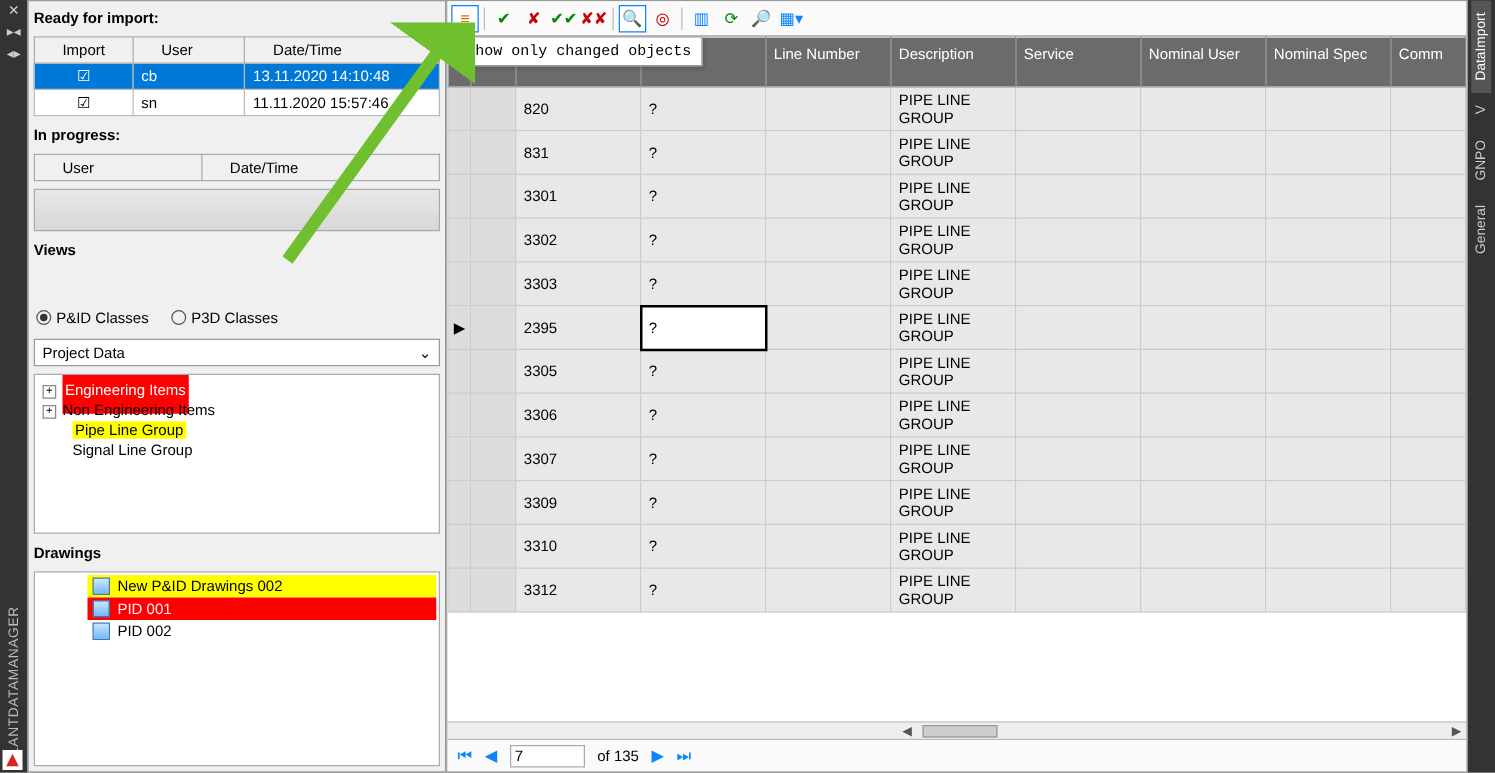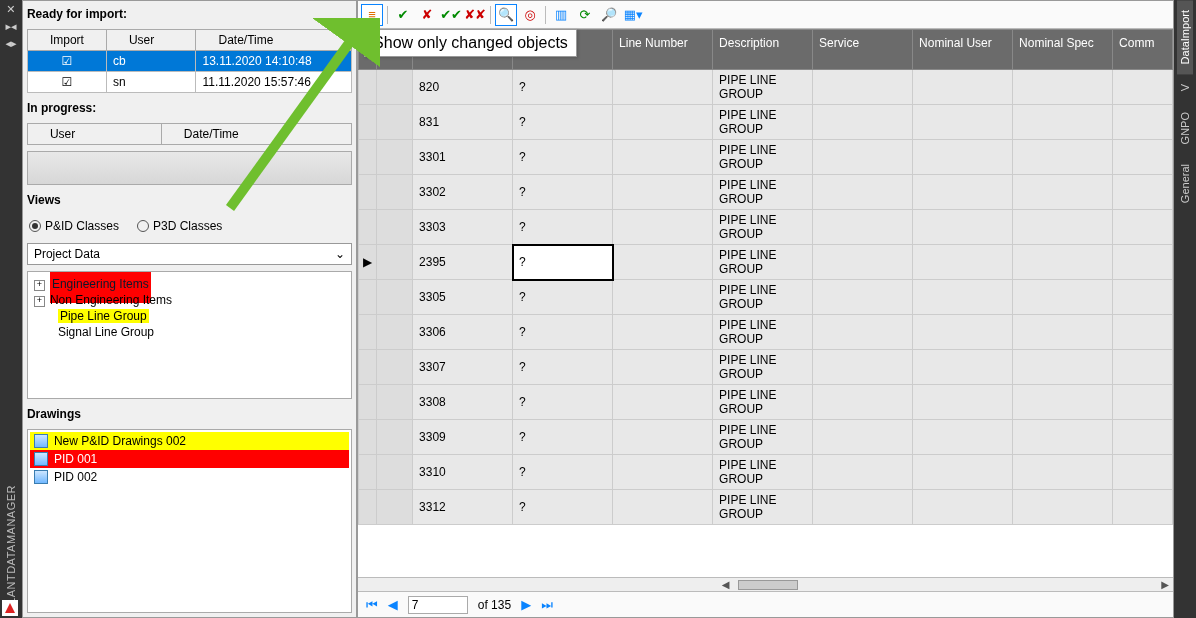--- a/index.html
+++ b/index.html
@@ -8,46 +8,46 @@
 .left-rail { width: 22px; background: #333; display: flex; flex-direction: column; align-items: center; padding-top: 4px; gap: 6px; }
 .rail-icon { color: #ccc; font-size: 11px; line-height: 1; cursor: pointer; }
 .vert-label { writing-mode: vertical-rl; transform: rotate(180deg); color: #bbb; font-size: 11px; margin-top: auto; margin-bottom: 6px; letter-spacing: 0.5px; }
 .left-panel { width: 336px; background: #f0f0f0; border: 1px solid #999; display: flex; flex-direction: column; padding: 4px; gap: 6px; }
 .section-label { font-weight: bold; font-size: 12px; padding: 2px 0; }
 .tbl { width: 100%; border-collapse: collapse; background: #fff; }
 .tbl th { background: #f0f0f0; border: 1px solid #aaa; text-align: left; padding: 3px 22px; font-weight: normal; }
 .tbl td { border: 1px solid #bbb; padding: 3px 6px; }
 .tbl tr.sel td { background: #0078d7; color: #fff; }
 .chk { width: 48px; text-align: center; }
-.views-row { display: flex; gap: 18px; padding: 4px 2px; }
+.views-row { display: flex; gap: 18px; padding: 4px 2px; margin-top: 28px; }
 .radio-item { display: flex; align-items: center; gap: 4px; cursor: pointer; }
 .radio { width: 12px; height: 12px; border: 1px solid #555; border-radius: 50%; display: inline-flex; align-items: center; justify-content: center; }
 .radio.on::after { content: ""; width: 6px; height: 6px; background: #333; border-radius: 50%; }
 .combo { border: 1px solid #999; padding: 3px 6px; background: #fff; display: flex; justify-content: space-between; align-items: center; cursor: pointer; }
 .tree { border: 1px solid #aaa; background: #fff; flex: 0 0 128px; padding: 4px 6px; overflow: auto; }
 .tree-node { padding: 1px 0 1px 16px; position: relative; white-space: nowrap; }
 .tree-node::before { content: ""; position: absolute; left: 0; top: 4px; width: 9px; height: 9px; border: 1px solid #888; background: #fff; font-size: 9px; line-height: 7px; text-align: center; }
 .tree-node.expand::before { content: "+"; }
 .tree-node.leaf::before { border: none; background: none; }
 .tree-node.leaf { padding-left: 24px; }
-.hl-red { background: #ff0000; color: #0f172a; padding: 12px 2px; }
+.hl-red { background: #ff0000; color: #ffffff; padding: 12px 2px; }
 .hl-yellow { background: #ffff00; color: #000; padding: 0 2px; }
 .drawings { border: 1px solid #aaa; background: #fff; flex: 1; padding: 2px; overflow: auto; }
-.drawing-row { display: flex; align-items: flex-end; gap: 6px; padding: 2px 4px; }
+.drawing-row { display: flex; align-items: flex-end; gap: 6px; padding: 2px 4px; margin-left: 40px; }
 .drawing-row.sel-yellow { background: #ffff00; }
 .drawing-row.sel-red { background: #ff0000; color: #fff; }
 .doc-icon { width: 14px; height: 14px; background: linear-gradient(#cde6ff,#71b8ff); border: 1px solid #3a7db0; }
 
 .main { flex: 1; background: #eee; border: 1px solid #999; display: flex; flex-direction: column; position: relative; }
 .toolbar { height: 28px; background: #fafafa; border-bottom: 1px solid #bbb; display: flex; align-items: center; padding: 0 3px; gap: 2px; }
 .tbtn { width: 22px; height: 22px; display: flex; align-items: center; justify-content: center; cursor: pointer; border: 1px solid transparent; font-size: 13px; }
 .tbtn.box-orange { border: 1px solid #0a84ff; background: #fff; }
 .tbtn.box-blue { border: 1px solid #0a84ff; background: #fff; }
 .tsep { width: 1px; height: 18px; background: #bbb; margin: 0 2px; }
-.tooltip { position: absolute; top: 28px; left: 6px; background: #fff; border: 1px solid #999; padding: 4px 8px; font-size: 16px; z-index: 10; box-shadow: 1px 1px 3px rgba(0,0,0,0.2); }
+.tooltip { position: absolute; top: 28px; left: 6px; background: #fff; border: 1px solid #999; padding: 4px 8px; font-size: 12px; z-index: 10; box-shadow: 1px 1px 3px rgba(0,0,0,0.2); font-family: Liberation Mono, monospace; }
 
 .grid-wrap { flex: 1; overflow: auto; background: #fff; position: relative; }
 .grid { border-collapse: collapse; width: 100%; table-layout: fixed; }
 .grid th { background: #6b6b6b; color: #fff; font-weight: normal; text-align: left; padding: 6px 6px; border: 1px solid #888; height: 40px; vertical-align: top; position: sticky; top: 0; }
 .grid td { border: 1px solid #ccc; padding: 3px 6px; height: 22px; background: #e8e8e8; }
 .grid tr td:first-child { width: 16px; background: #ddd; text-align: center; padding: 0; }
 .grid tr td:nth-child(2) { width: 34px; background: #ddd; }
 .grid tr.hl td { background: #ffff00; }
 .grid tr.hl td:first-child, .grid tr.hl td:nth-child(2) { background: #ffff00; }
 .grid tr.active td:first-child { color: #000; }
@@ -308,32 +308,20 @@
               <td></td>
               <td>PIPE LINE GROUP</td>
               <td></td>
               <td></td>
               <td></td>
               <td></td>
             </tr>
             <tr>
               <td></td>
               <td></td>
-              <td>3308</td>
-              <td>?</td>
-              <td></td>
-              <td>PIPE LINE GROUP</td>
-              <td></td>
-              <td></td>
-              <td></td>
-              <td></td>
-            </tr>
-            <tr>
-              <td></td>
-              <td></td>
               <td>3309</td>
               <td>?</td>
               <td></td>
               <td>PIPE LINE GROUP</td>
               <td></td>
               <td></td>
               <td></td>
               <td></td>
             </tr>
             <tr>

